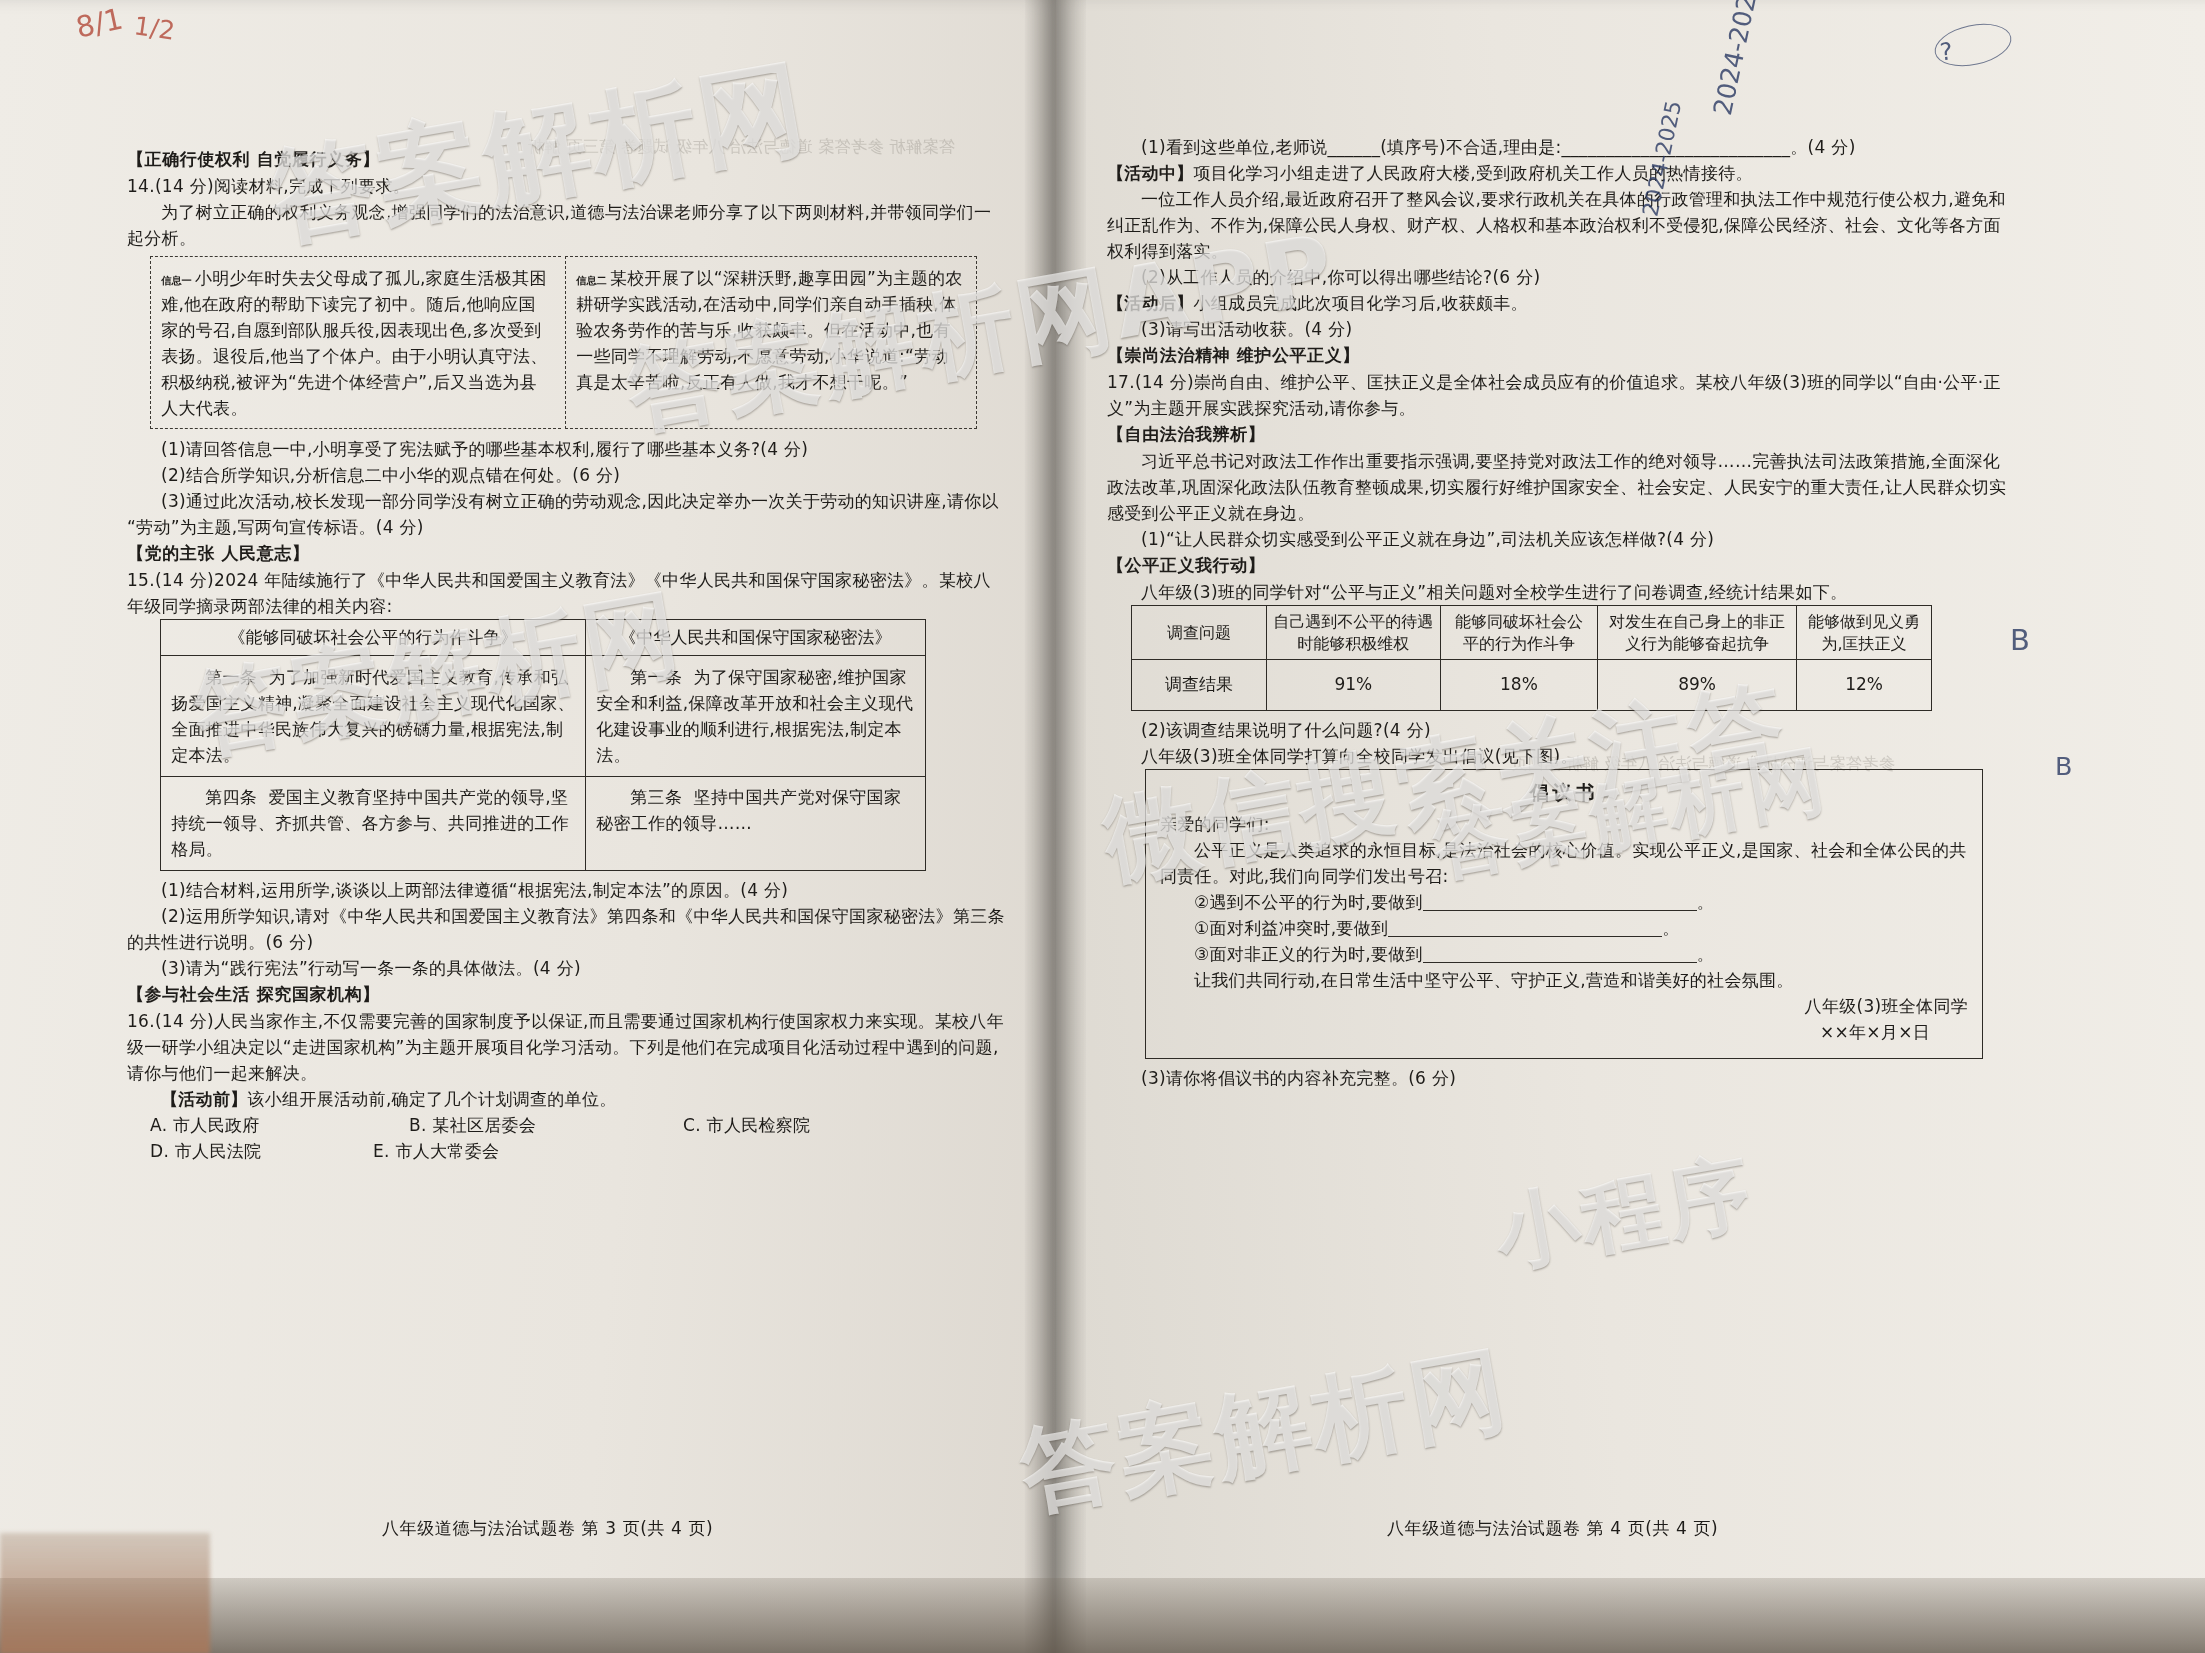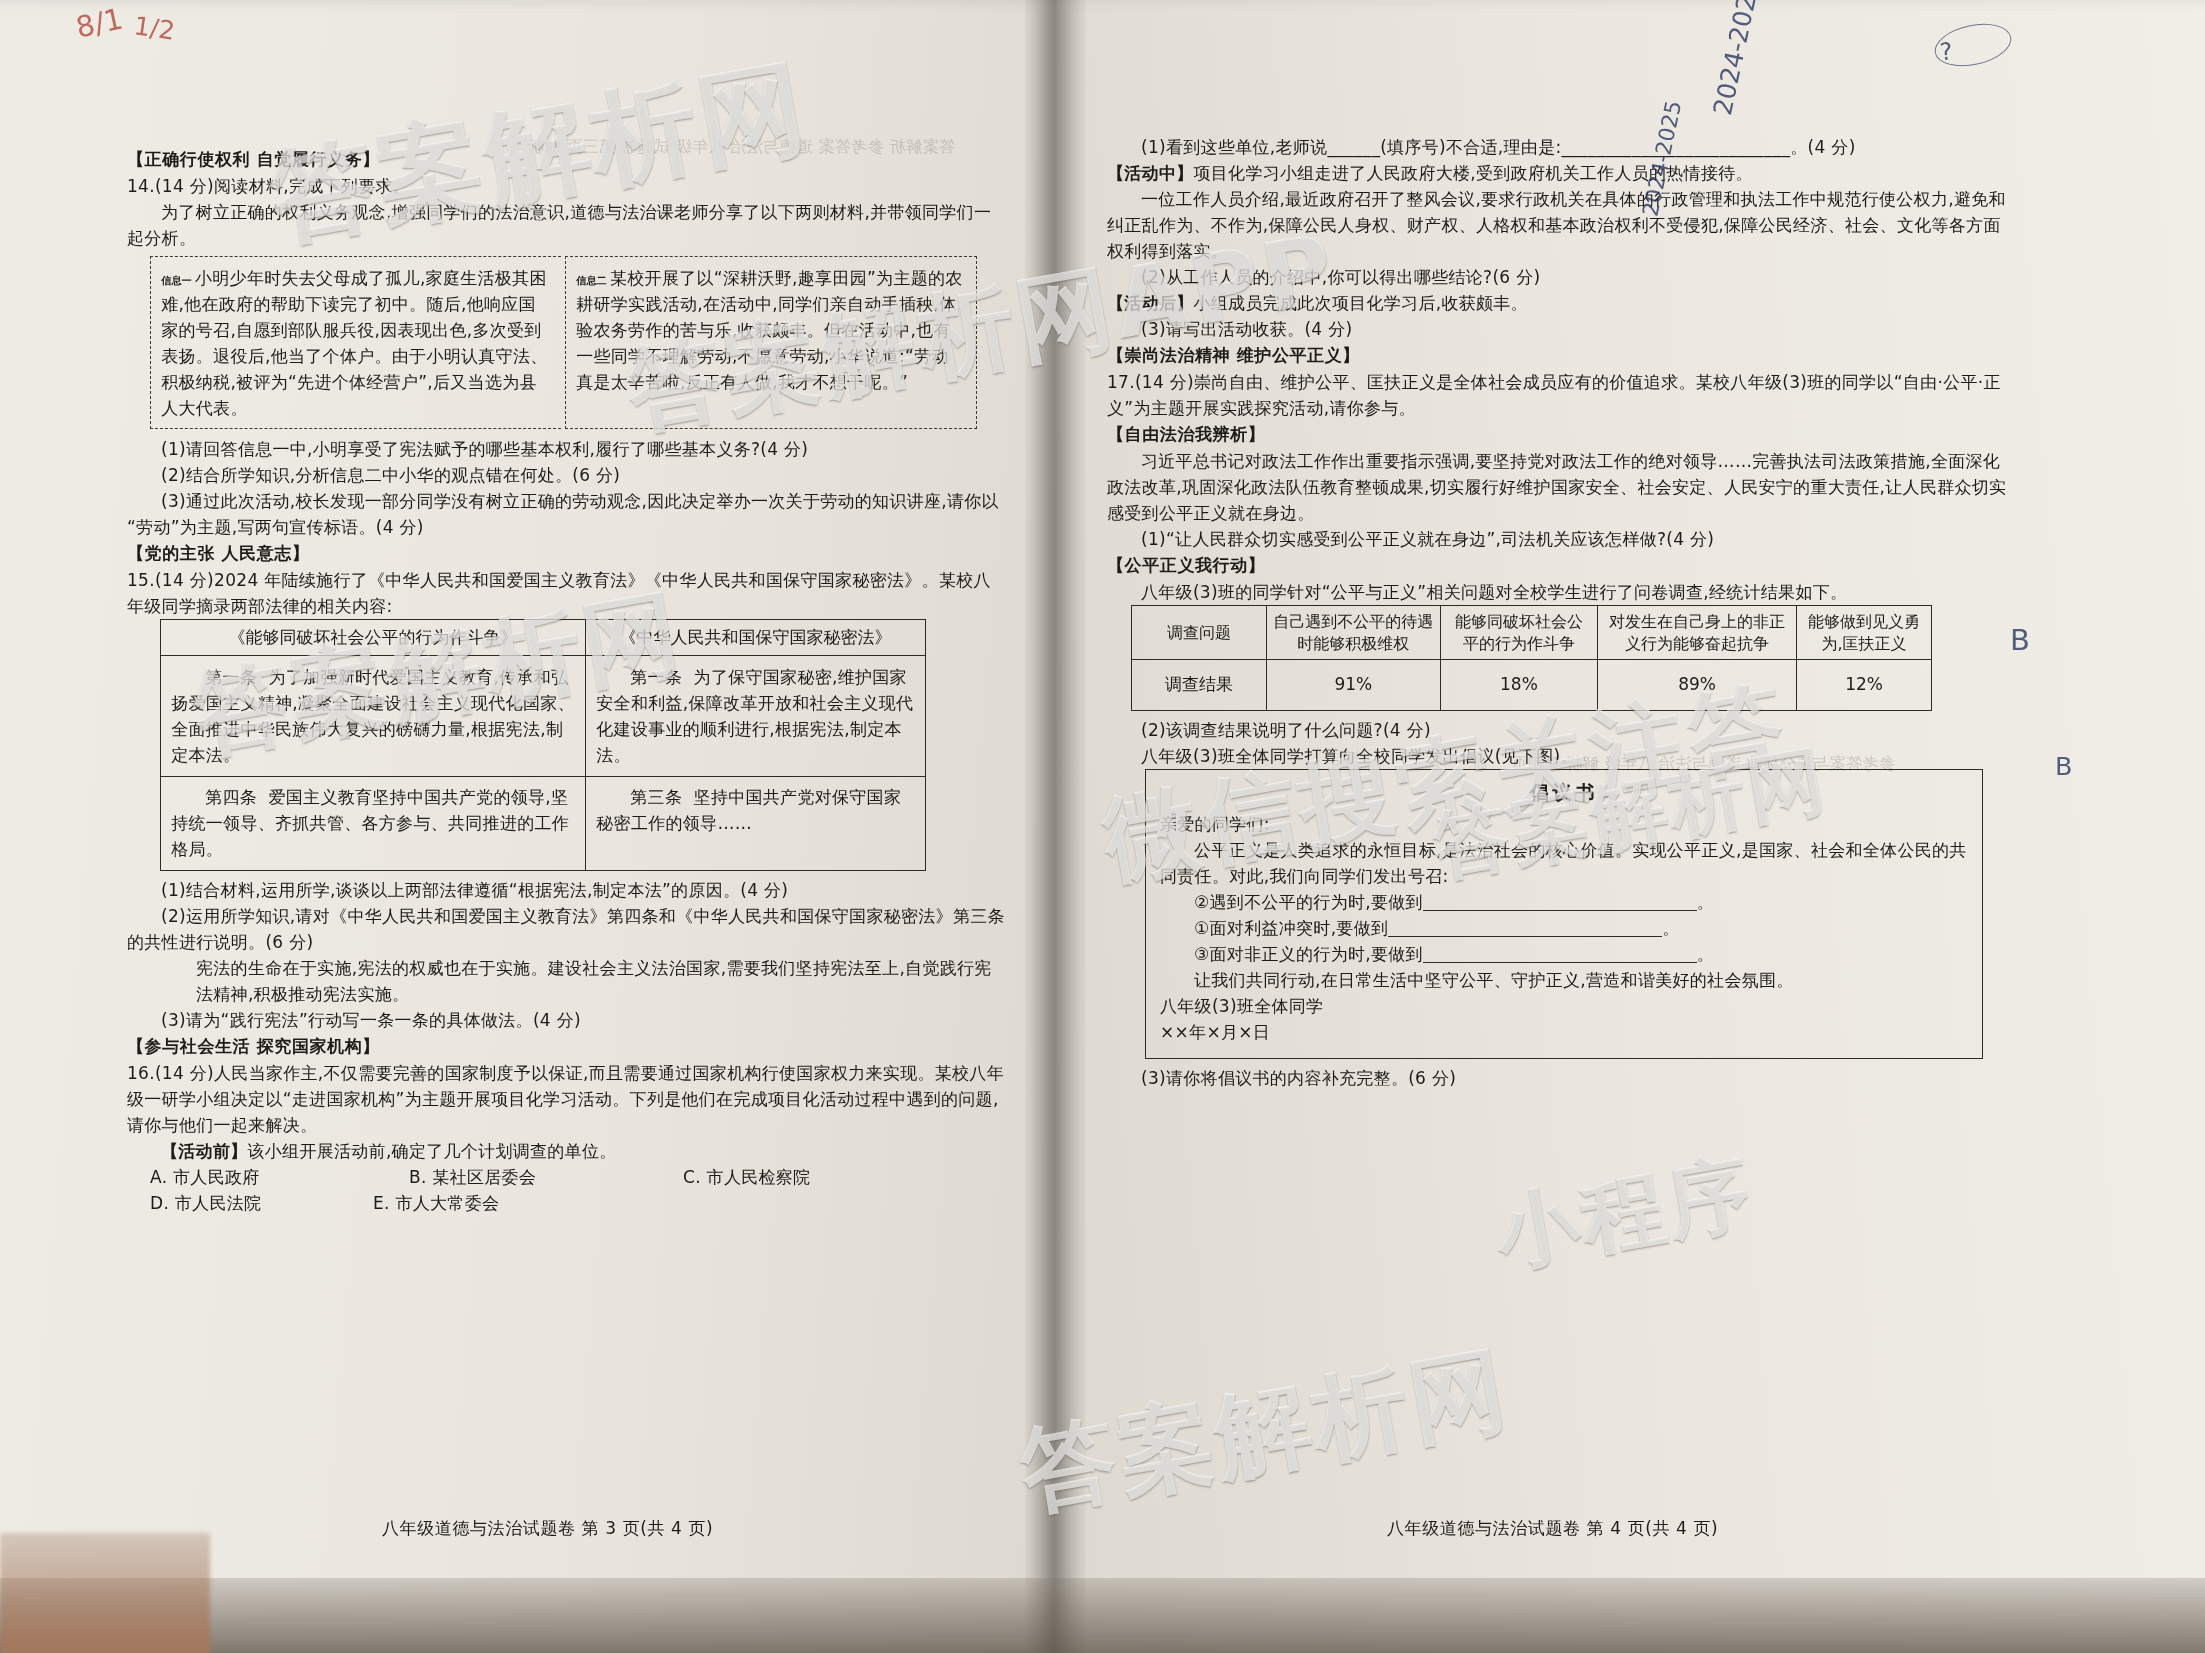--- a/index.html
+++ b/index.html
@@ -59,21 +59,21 @@
 
   
   .survey{border-collapse:collapse;margin-left:24px;width:801px;border:1.3px solid #2e2b26;}
   .survey td{border:1.3px solid #2e2b26;font-size:16px;line-height:21.6px;padding:5.1px 6.4px;text-align:center;vertical-align:middle;}
   .survey td.q{width:121px;}
   .survey tr.res td{height:39px;font-size:17px;}
 
   
   .propbox{border:1.3px solid #2e2b26;margin-left:38px;width:808px;padding:10.2px 14px 12.7px;}
   .propTitle{text-align:center;font-weight:bold;font-size:19px;letter-spacing:3.8px;margin-bottom:5px;}
-  .rightAlign{text-align:left;}
+  .rightAlign{text-align:right;}
   .fillline{display:inline-block;border-bottom:1.3px solid #2e2b26;min-width:274px;height:18px;vertical-align:-2.5px;}
 
   
   .footer{position:absolute;font-size:17px;letter-spacing:0.6px;color:#1e1c19;}
   #ftL{left:382px;top:1517px;}
   #ftR{left:1387px;top:1517px;}
 
   
   .wm{position:absolute;color:rgba(255,255,255,.62);font-weight:bold;
       text-shadow:0 1.3px 1.9px rgba(90,85,75,.45);pointer-events:none;
@@ -152,21 +152,20 @@
       <tr>
         <td class="ln ind1">第四条  爱国主义教育坚持中国共产党的领导,坚持统一领导、齐抓共管、各方参与、共同推进的工作格局。</td>
         <td class="ln ind1">第三条  坚持中国共产党对保守国家秘密工作的领导……</td>
       </tr>
     </tbody>
       </table>
 
     <div class="sp"></div>
     <div class="ln ind1">(1)结合材料,运用所学,谈谈以上两部法律遵循“根据宪法,制定本法”的原因。(4 分)</div>
     <div class="ln ind1">(2)运用所学知识,请对《中华人民共和国爱国主义教育法》第四条和《中华人民共和国保守国家秘密法》第三条的共性进行说明。(6 分)</div>
-    <div class="ln ind3">宪法的生命在于实施,宪法的权威也在于实施。建设社会主义法治国家,需要我们坚持宪法至上,自觉践行宪法精神,积极推动宪法实施。</div>
     <div class="ln ind1">(3)请为“践行宪法”行动写一条一条的具体做法。(4 分)</div>
 
     <div class="hd">【参与社会生活   探究国家机构】</div>
     <div class="ln">16.(14 分)人民当家作主,不仅需要完善的国家制度予以保证,而且需要通过国家机构行使国家权力来实现。某校八年级一研学小组决定以“走进国家机构”为主题开展项目化学习活动。下列是他们在完成项目化活动过程中遇到的问题,请你与他们一起来解决。</div>
     <div class="ln ind2"><span class="brk">【活动前】</span><span>该小组开展活动前,确定了几个计划调查的单位。</span></div>
 
     <div style="display:flex;padding-left:23px;">
       <div class="ln" style="width:223px;">A. 市人民政府</div>
       <div class="ln" style="width:274px;margin-left:36px;">B. 某社区居委会</div>
       <div class="ln">C. 市人民检察院</div>

